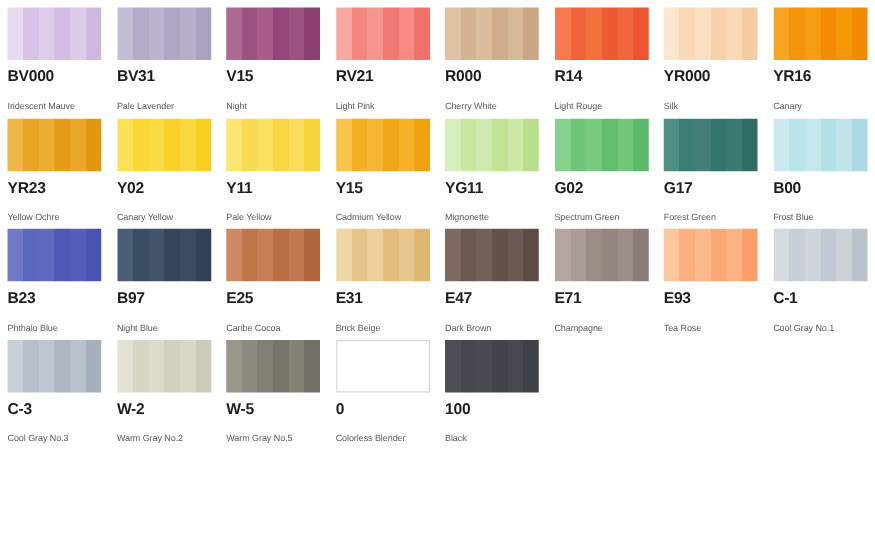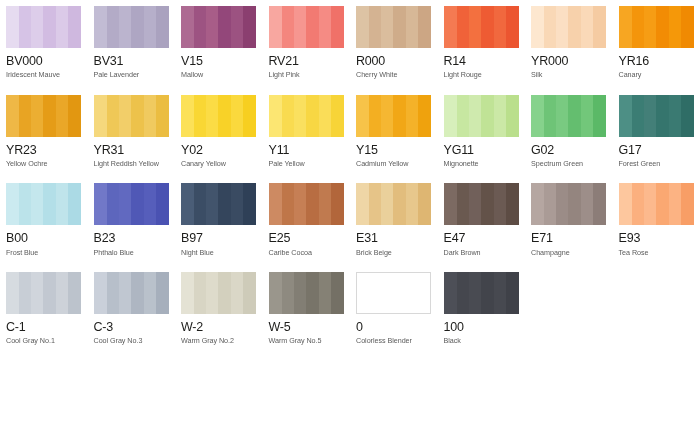--- a/index.html
+++ b/index.html
@@ -35,31 +35,31 @@
     width: 75px;
     box-sizing: border-box;
     position: relative;
     overflow: hidden;
   }
   .swatch-color.blank-swatch {
     background: #ffffff !important;
   }
   .swatch-code {
     font-size: 12.5px;
-    font-weight: normal;
+    font-weight: bold;
     letter-spacing: -0.2px;
     line-height: 1.15;
     margin-top: 6px;
     color: #1d1d1b;
     white-space: nowrap;
   }
   .swatch-name {
     font-size: 7.2px;
     line-height: 1.2;
-    margin-top: 3px;
+    margin-top: 13px;
     color: #5b5b5b;
     white-space: nowrap;
     letter-spacing: -0.05px;
   }
 </style>
 </head>
 <body>
 
 <div id="chart-grid">
     <div class="swatch-cell">
@@ -68,21 +68,21 @@
       <div class="swatch-name">Iridescent Mauve</div>
     </div>
     <div class="swatch-cell">
       <div class="swatch-color" style="background: linear-gradient(90deg, rgb(194, 188, 212) 0%, rgb(194, 188, 212) 16.667%, rgb(179, 171, 199) 16.667%, rgb(179, 171, 199) 33.333%, rgb(187, 180, 206) 33.333%, rgb(187, 180, 206) 50%, rgb(174, 166, 195) 50%, rgb(174, 166, 195) 66.667%, rgb(182, 175, 202) 66.667%, rgb(182, 175, 202) 83.333%, rgb(170, 162, 191) 83.333%, rgb(170, 162, 191) 100%);"></div>
       <div class="swatch-code">BV31</div>
       <div class="swatch-name">Pale Lavender</div>
     </div>
     <div class="swatch-cell">
       <div class="swatch-color" style="background: linear-gradient(90deg, rgb(173, 106, 146) 0%, rgb(173, 106, 146) 16.667%, rgb(157, 83, 130) 16.667%, rgb(157, 83, 130) 33.333%, rgb(168, 93, 136) 33.333%, rgb(168, 93, 136) 50%, rgb(147, 71, 122) 50%, rgb(147, 71, 122) 66.667%, rgb(156, 82, 129) 66.667%, rgb(156, 82, 129) 83.333%, rgb(139, 63, 112) 83.333%, rgb(139, 63, 112) 100%);"></div>
       <div class="swatch-code">V15</div>
-      <div class="swatch-name">Mallow</div>
+      <div class="swatch-name">Night</div>
     </div>
     <div class="swatch-cell">
       <div class="swatch-color" style="background: linear-gradient(90deg, rgb(248, 167, 160) 0%, rgb(248, 167, 160) 16.667%, rgb(244, 134, 126) 16.667%, rgb(244, 134, 126) 33.333%, rgb(246, 150, 144) 33.333%, rgb(246, 150, 144) 50%, rgb(242, 122, 114) 50%, rgb(242, 122, 114) 66.667%, rgb(245, 139, 132) 66.667%, rgb(245, 139, 132) 83.333%, rgb(240, 113, 104) 83.333%, rgb(240, 113, 104) 100%);"></div>
       <div class="swatch-code">RV21</div>
       <div class="swatch-name">Light Pink</div>
     </div>
     <div class="swatch-cell">
       <div class="swatch-color" style="background: linear-gradient(90deg, rgb(221, 195, 164) 0%, rgb(221, 195, 164) 16.667%, rgb(212, 179, 146) 16.667%, rgb(212, 179, 146) 33.333%, rgb(218, 189, 157) 33.333%, rgb(218, 189, 157) 50%, rgb(207, 172, 138) 50%, rgb(207, 172, 138) 66.667%, rgb(215, 184, 151) 66.667%, rgb(215, 184, 151) 83.333%, rgb(204, 166, 132) 83.333%, rgb(204, 166, 132) 100%);"></div>
       <div class="swatch-code">R000</div>
       <div class="swatch-name">Cherry White</div>
@@ -101,25 +101,20 @@
       <div class="swatch-color" style="background: linear-gradient(90deg, rgb(247, 166, 34) 0%, rgb(247, 166, 34) 16.667%, rgb(244, 149, 11) 16.667%, rgb(244, 149, 11) 33.333%, rgb(246, 157, 20) 33.333%, rgb(246, 157, 20) 50%, rgb(242, 140, 4) 50%, rgb(242, 140, 4) 66.667%, rgb(245, 152, 9) 66.667%, rgb(245, 152, 9) 83.333%, rgb(240, 138, 2) 83.333%, rgb(240, 138, 2) 100%);"></div>
       <div class="swatch-code">YR16</div>
       <div class="swatch-name">Canary</div>
     </div>
     <div class="swatch-cell">
       <div class="swatch-color" style="background: linear-gradient(90deg, rgb(239, 184, 70) 0%, rgb(239, 184, 70) 16.667%, rgb(232, 164, 35) 16.667%, rgb(232, 164, 35) 33.333%, rgb(236, 174, 50) 33.333%, rgb(236, 174, 50) 50%, rgb(229, 156, 23) 50%, rgb(229, 156, 23) 66.667%, rgb(234, 167, 40) 66.667%, rgb(234, 167, 40) 83.333%, rgb(226, 151, 17) 83.333%, rgb(226, 151, 17) 100%);"></div>
       <div class="swatch-code">YR23</div>
       <div class="swatch-name">Yellow Ochre</div>
     </div>
     <div class="swatch-cell">
-      <div class="swatch-color" style="background: linear-gradient(90deg, rgb(245, 216, 125) 0%, rgb(245, 216, 125) 16.667%, rgb(239, 200, 87) 16.667%, rgb(239, 200, 87) 33.333%, rgb(242, 206, 105) 33.333%, rgb(242, 206, 105) 50%, rgb(237, 194, 75) 50%, rgb(237, 194, 75) 66.667%, rgb(240, 202, 95) 66.667%, rgb(240, 202, 95) 83.333%, rgb(235, 189, 65) 83.333%, rgb(235, 189, 65) 100%);"></div>
-      <div class="swatch-code">YR31</div>
-      <div class="swatch-name">Light Reddish Yellow</div>
-    </div>
-    <div class="swatch-cell">
       <div class="swatch-color" style="background: linear-gradient(90deg, rgb(252, 225, 88) 0%, rgb(252, 225, 88) 16.667%, rgb(249, 215, 52) 16.667%, rgb(249, 215, 52) 33.333%, rgb(251, 220, 69) 33.333%, rgb(251, 220, 69) 50%, rgb(248, 210, 40) 50%, rgb(248, 210, 40) 66.667%, rgb(250, 217, 61) 66.667%, rgb(250, 217, 61) 83.333%, rgb(247, 207, 32) 83.333%, rgb(247, 207, 32) 100%);"></div>
       <div class="swatch-code">Y02</div>
       <div class="swatch-name">Canary Yellow</div>
     </div>
     <div class="swatch-cell">
       <div class="swatch-color" style="background: linear-gradient(90deg, rgb(252, 230, 114) 0%, rgb(252, 230, 114) 16.667%, rgb(249, 219, 80) 16.667%, rgb(249, 219, 80) 33.333%, rgb(250, 224, 95) 33.333%, rgb(250, 224, 95) 50%, rgb(248, 215, 67) 50%, rgb(248, 215, 67) 66.667%, rgb(250, 221, 88) 66.667%, rgb(250, 221, 88) 83.333%, rgb(247, 212, 55) 83.333%, rgb(247, 212, 55) 100%);"></div>
       <div class="swatch-code">Y11</div>
       <div class="swatch-name">Pale Yellow</div>
     </div>
     <div class="swatch-cell">

